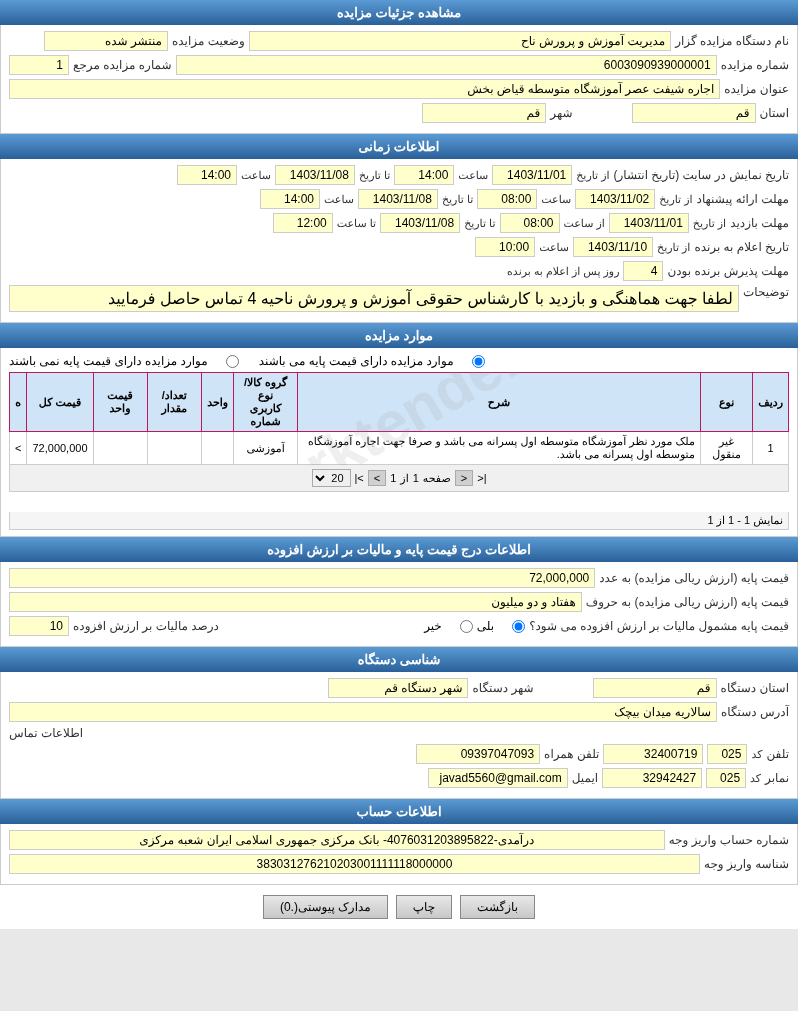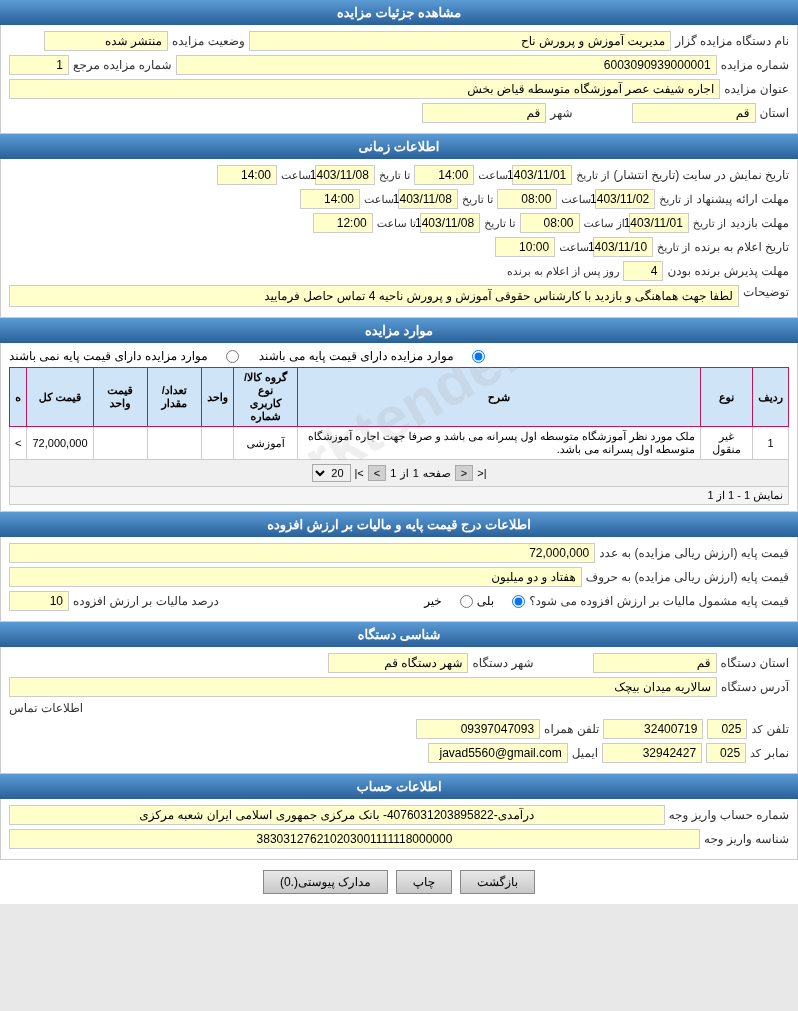--- a/index.html
+++ b/index.html
@@ -44,21 +44,21 @@
       background: #ffffcc;
       border: 1px solid #ccc;
       padding: 2px 5px;
       font-size: 12px;
       min-height: 20px;
     }
     .form-value.wide { flex: 1; }
     .form-value.fixed-100 { width: 100px; padding-left: 44px; }
     .form-value.fixed-120 { width: 124px; margin-left: 35px; }
     .form-value.fixed-60 { width: 60px; }
-    .form-value.fixed-80 { width: 60px; }
+    .form-value.fixed-80 { width: 80px; }
     .form-value.fixed-140 { width: 140px; }
     .form-value.fixed-40 { width: 40px; }
     .time-label {
       font-size: 11px;
       color: #333;
     }
     
     .data-table {
       width: 100%;
       border-collapse: collapse;
@@ -105,21 +105,21 @@
       display: flex;
       align-items: center;
       gap: 18px;
       cursor: pointer;
     }
     .notes-value {
       background: #ffffcc;
       border: 1px solid #ccc;
       padding: 3px 5px;
       width: 100%;
-      font-size: 12px;
+      font-size: 16px;
       min-height: 22px;
     }
     .bottom-buttons {
       display: flex;
       justify-content: center;
       gap: 8px;
       padding: 10px;
     }
     .btn {
       background: linear-gradient(to bottom, #e8e8e8, #c8c8c8);
@@ -148,20 +148,21 @@
     .table-container {
       position: relative;
     }
     .show-count {
       font-size: 11px;
       padding: 2px 5px;
       background: #f5f5f5;
       border: 1px solid #ccc;
       border-top: none;
       text-align: right;
+      margin-top: 20px;
     }
   </style>
 </head>
 <body>
 
 <div class="page-container">
 
   <div class="section-header">
     <span>مشاهده جزئیات مزایده</span>
   </div>

